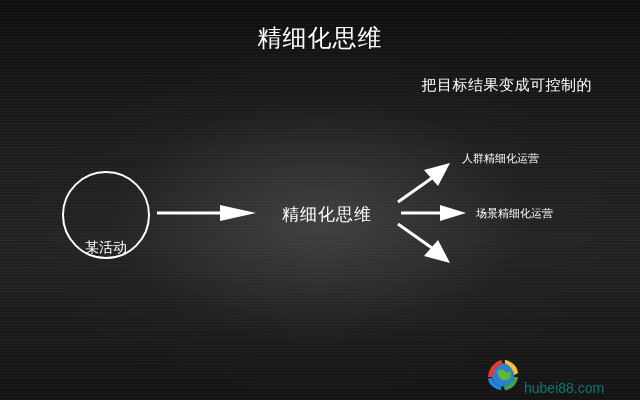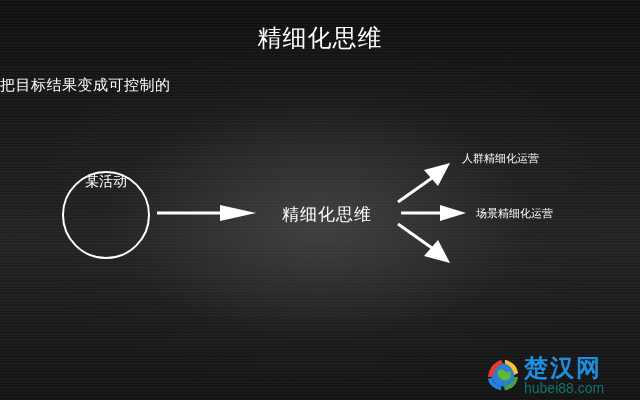--- a/index.html
+++ b/index.html
@@ -12,26 +12,26 @@
       repeating-linear-gradient(180deg, rgba(255,255,255,0.035) 0px, rgba(255,255,255,0.035) 1px, rgba(0,0,0,0.08) 2px, rgba(0,0,0,0) 3px),
       linear-gradient(180deg, #0e0e0e 0%, #1c1c1c 40%, #222 60%, #121212 100%);
   }
   .stage { position:absolute; inset:0; }
   .title {
     position:absolute; left:0; width:640px; top:22px;
     text-align:center; font-size:24px; letter-spacing:1px;
   }
   .subtitle {
     position:absolute; left:0; width:592px; top:76px;
-    text-align:left; font-size:15px; letter-spacing:0.5px;
+    text-align:right; font-size:15px; letter-spacing:0.5px;
   }
   .circle {
     position:absolute; left:62px; top:171px; width:84px; height:84px;
     border:2px solid #fff; border-radius:50%;
-    display:flex; align-items:flex-start; justify-content:center;
+    display:flex; align-items:flex-end; justify-content:center;
     font-size:14px;
   }
   .center-node {
     position:absolute; left:282px; top:203px; font-size:17px; letter-spacing:1px;
   }
   .branch { position:absolute; font-size:11px; }
   .b1 { left:462px; top:151px; }
   .b2 { left:476px; top:206px; }
   .b3 { left:463px; top:258px; }
   svg.arrows { position:absolute; left:0; top:0; }
@@ -95,16 +95,15 @@
 
   <div class="logo">
     <svg class="logo-icon" viewBox="0 0 40 40">
       <circle cx="20" cy="20" r="12" fill="#2a7fd4"></circle>
       <path d="M14,16 q4,-4 8,0 q3,3 6,-1 l0,8 q-4,4 -9,2 q-4,-2 -5,-9z" fill="#5fb83a"></path>
       <path d="M4,22 q2,-14 14,-18 l2,4 q-9,3 -11,14z" fill="#e53935"></path>
       <path d="M22,4 q12,3 14,14 l-4,2 q-2,-9 -10,-12z" fill="#fbc02d"></path>
       <path d="M36,22 q-2,12 -14,14 l-1,-4 q8,-2 11,-10z" fill="#43a047"></path>
       <path d="M18,36 q-12,-2 -14,-12 l4,-1 q2,7 10,9z" fill="#1e88e5"></path>
     </svg>
-    <div class="logo-cn">楚汉网</div>
     <div class="logo-en">hubei88.com</div>
   </div>
 </div>
 
 </body></html>

